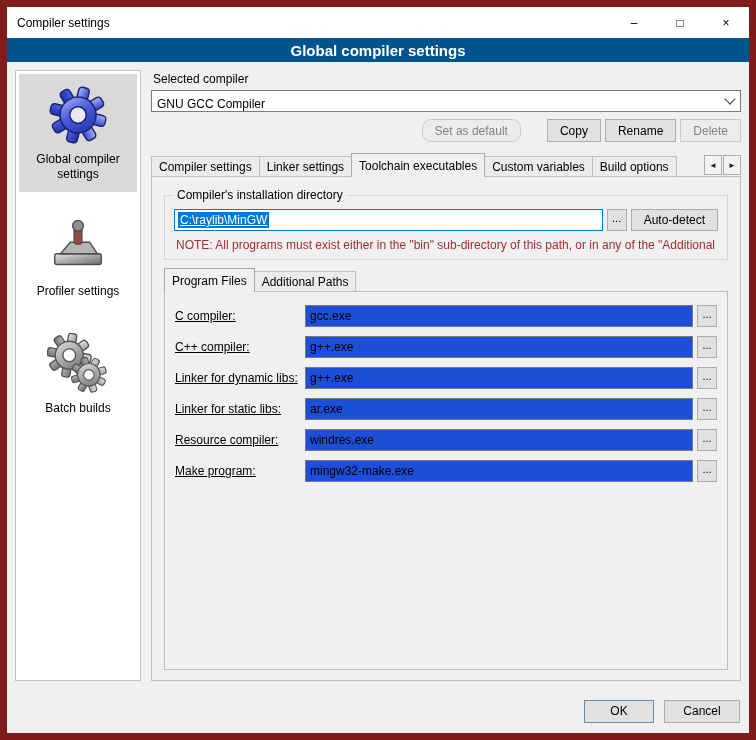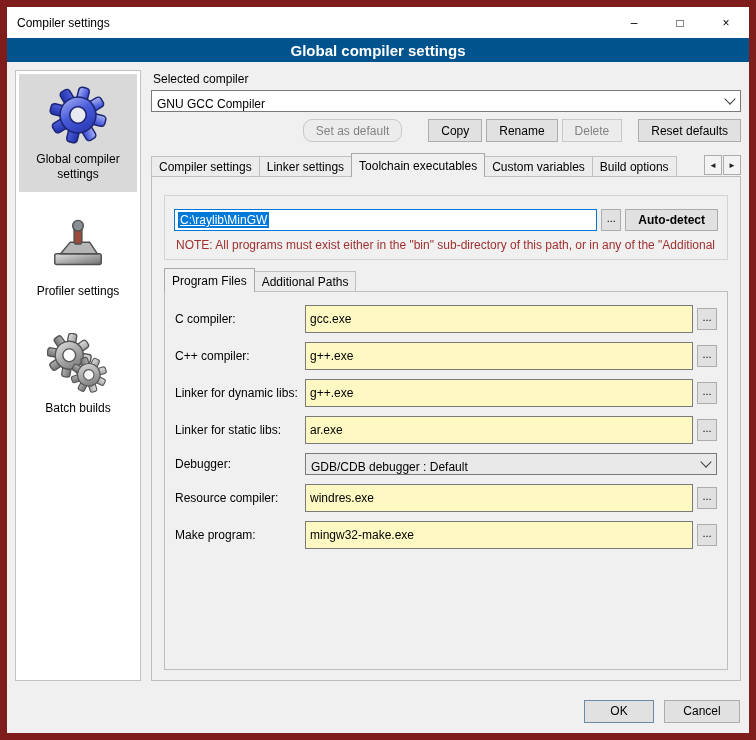--- a/index.html
+++ b/index.html
@@ -59,31 +59,31 @@
   
   .tabpage { flex: 1; border: 1px solid #bdbdbd; background: #f0f0f0; margin-top: -1px; padding: 12px 12px 10px; display: flex; flex-direction: column; min-height: 0; }
 
   
   .groupbox { border: 1px solid #d3d3d3; position: relative; padding: 13px 9px 2px; margin-top: 6px; flex: none; }
   .group-title { position: absolute; top: -8px; left: 8px; background: #f0f0f0; padding: 0 4px; }
   .pathrow { display: flex; align-items: center; gap: 4px; }
   .path-input { flex: 1; height: 22px; border: 1px solid var(--selection, #0078d7); background: #fff; display: flex; align-items: center; padding-left: 3px; overflow: hidden; }
   .path-input .sel { background: var(--selection, #0078d7); color: #fff; padding: 1px 2px; white-space: nowrap; text-decoration: underline; }
   .mini-btn { width: 20px; height: 22px; flex: none; background: #e1e1e1; border: 1px solid #adadad; font-family: inherit; font-size: 11px; line-height: 10px; display: inline-flex; align-items: center; justify-content: center; padding-bottom: 4px; }
-  .autodetect { height: 22px; flex: none; font-weight: bold; }
+  .autodetect { height: 22px; flex: none; }
   .note { margin: 7px 0 5px 2px; color: var(--note, #a03030); white-space: nowrap; overflow: hidden; }
 
   
   .subtabs { display: flex; align-items: flex-end; margin-top: 9px; height: 23px; flex: none; position: relative; z-index: 2; }
   .subpanel { flex: 1; border: 1px solid #bdbdbd; margin-top: -1px; padding: 13px 10px 10px; display: flex; flex-direction: column; min-height: 0; overflow: hidden; }
 
   
   .frow { display: flex; align-items: center; margin-bottom: 9px; flex: none; }
-  .flabel { width: 130px; flex: none; }
-  .finput { flex: 1; height: 28px; border: 1px solid #7a7a7a; background: #fef9c3; padding: 0 4px; font-family: inherit; font-size: 12px; color: #000; min-width: 0; }
+  .flabel { width: 130px; flex: none; text-decoration: underline; }
+  .finput { flex: 1; height: 22px; border: 1px solid #7a7a7a; background: #1d4ed8; padding: 0 4px; font-family: inherit; font-size: 12px; color: #000; min-width: 0; }
   .frow .mini-btn { margin-left: 4px; }
   .frow .combo { flex: 1; }
 
   
   .footer { height: 44px; flex: none; display: flex; align-items: center; justify-content: flex-end; gap: 10px; padding: 0 9px; }
   .footer .btn { min-width: 70px; }
   .footer .btn-ok { border-color: #6a8aa5; }
   .footer .btn-cancel { min-width: 76px; }
 
   svg.icon { display: block; }
@@ -181,21 +181,20 @@
       <div class="combo">
         <span class="combo-value">GNU GCC Compiler</span>
         <span class="chev"></span>
       </div>
 
       <div class="btnrow">
         <button class="btn disabled btn-setdefault">Set as default</button>
         <button class="btn btn-copy">Copy</button>
         <button class="btn">Rename</button>
         <button class="btn disabled">Delete</button>
-        <button class="btn btn-reset">Reset defaults</button>
       </div>
 
       <div class="tabstrip">
         <div class="tabs-scroll">
           <div class="tab">Compiler settings</div>
           <div class="tab">Linker settings</div>
           <div class="tab active">Toolchain executables</div>
           <div class="tab">Custom variables</div>
           <div class="tab">Build options</div>
         </div>
@@ -205,20 +204,21 @@
             </div>
           <div class="arrow-btn">
               <span>►</span>
             </div>
         </div>
       </div>
 
       <div class="tabpage">
 
         <div class="groupbox">
+          <span class="group-title">Compiler's installation directory</span>
           <div class="pathrow">
             <div class="path-input">
               <span class="sel">C:\raylib\MinGW</span>
             </div>
             <button class="mini-btn">...</button>
             <button class="btn autodetect">Auto-detect</button>
           </div>
           <div class="note">NOTE: All programs must exist either in the "bin" sub-directory of this path, or in any of the "Additional</div>
         </div>
 
@@ -246,27 +246,20 @@
             <input class="finput" type="text" value="g++.exe" style="">
             <button class="mini-btn">...</button>
           </div>
 
           <div class="frow">
             <span class="flabel">Linker for static libs:</span>
             <input class="finput" type="text" value="ar.exe" style="">
             <button class="mini-btn">...</button>
           </div>
 
-          <div class="frow">
-            <span class="flabel">Debugger:</span>
-            <div class="combo gray">
-              <span class="combo-value">GDB/CDB debugger : Default</span>
-              <span class="chev"></span>
-            </div>
-          </div>
 
           <div class="frow">
             <span class="flabel">Resource compiler:</span>
             <input class="finput" type="text" value="windres.exe" style="">
             <button class="mini-btn">...</button>
           </div>
 
           <div class="frow">
             <span class="flabel">Make program:</span>
             <input class="finput" type="text" value="mingw32-make.exe" style="">

